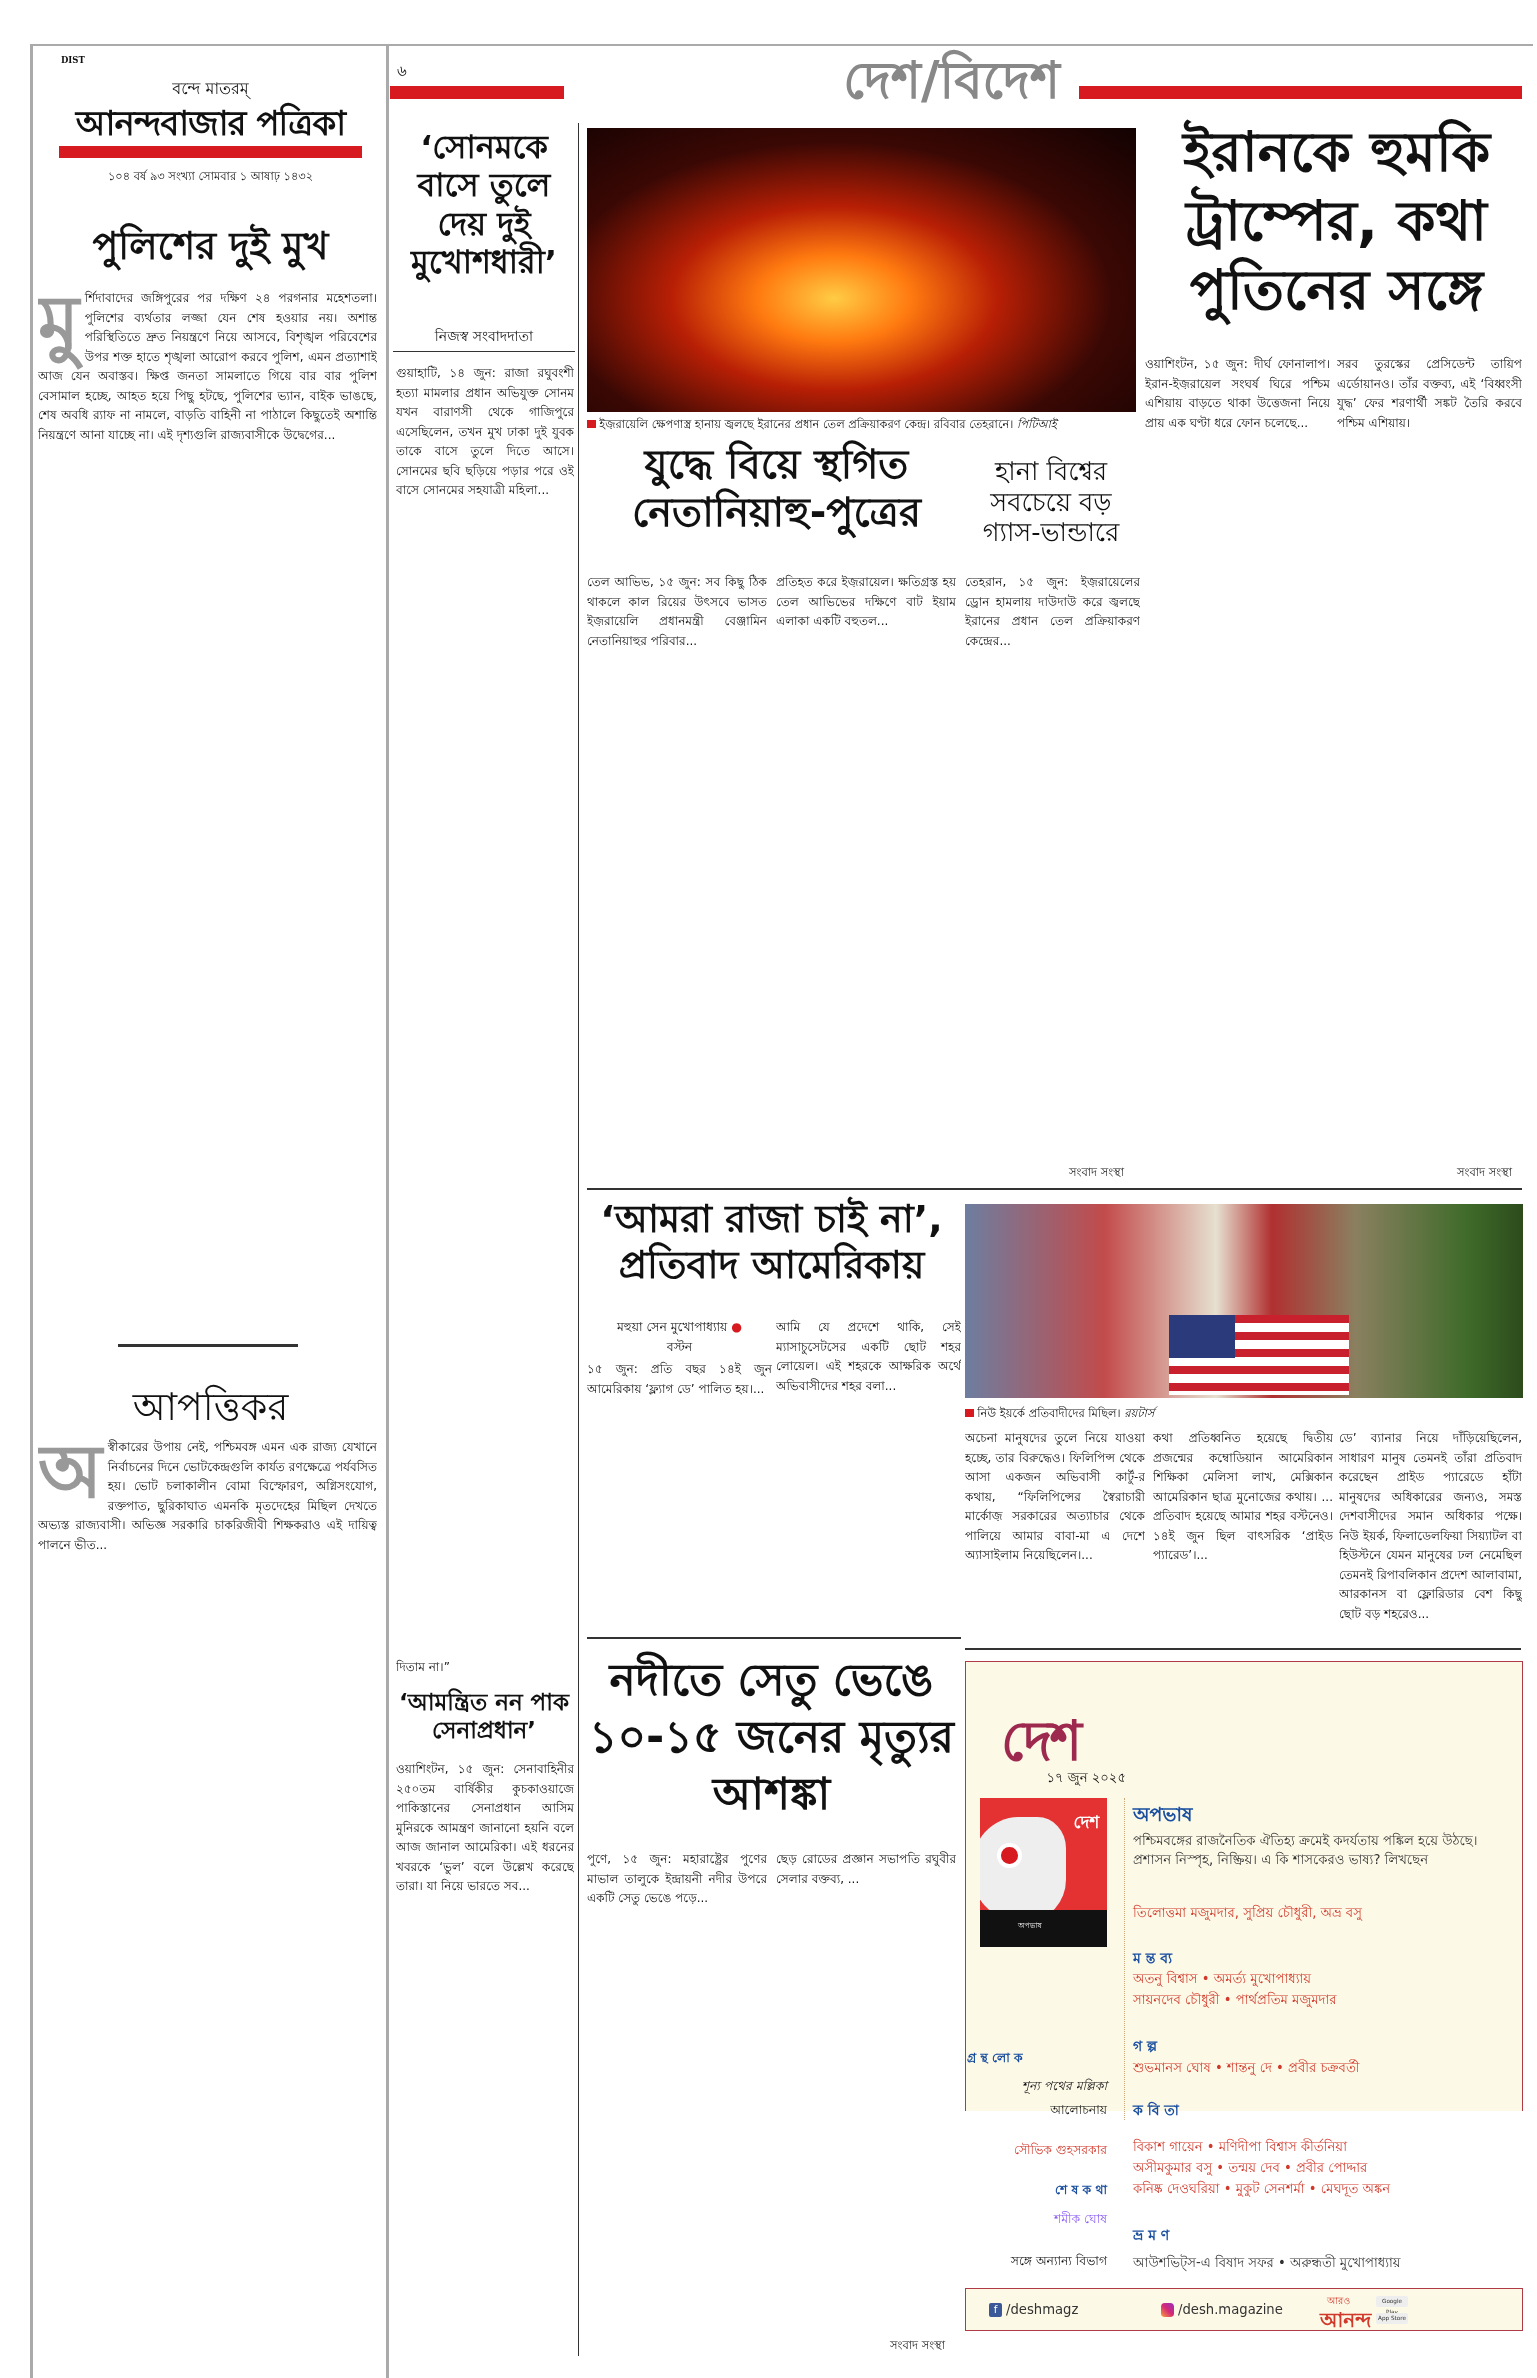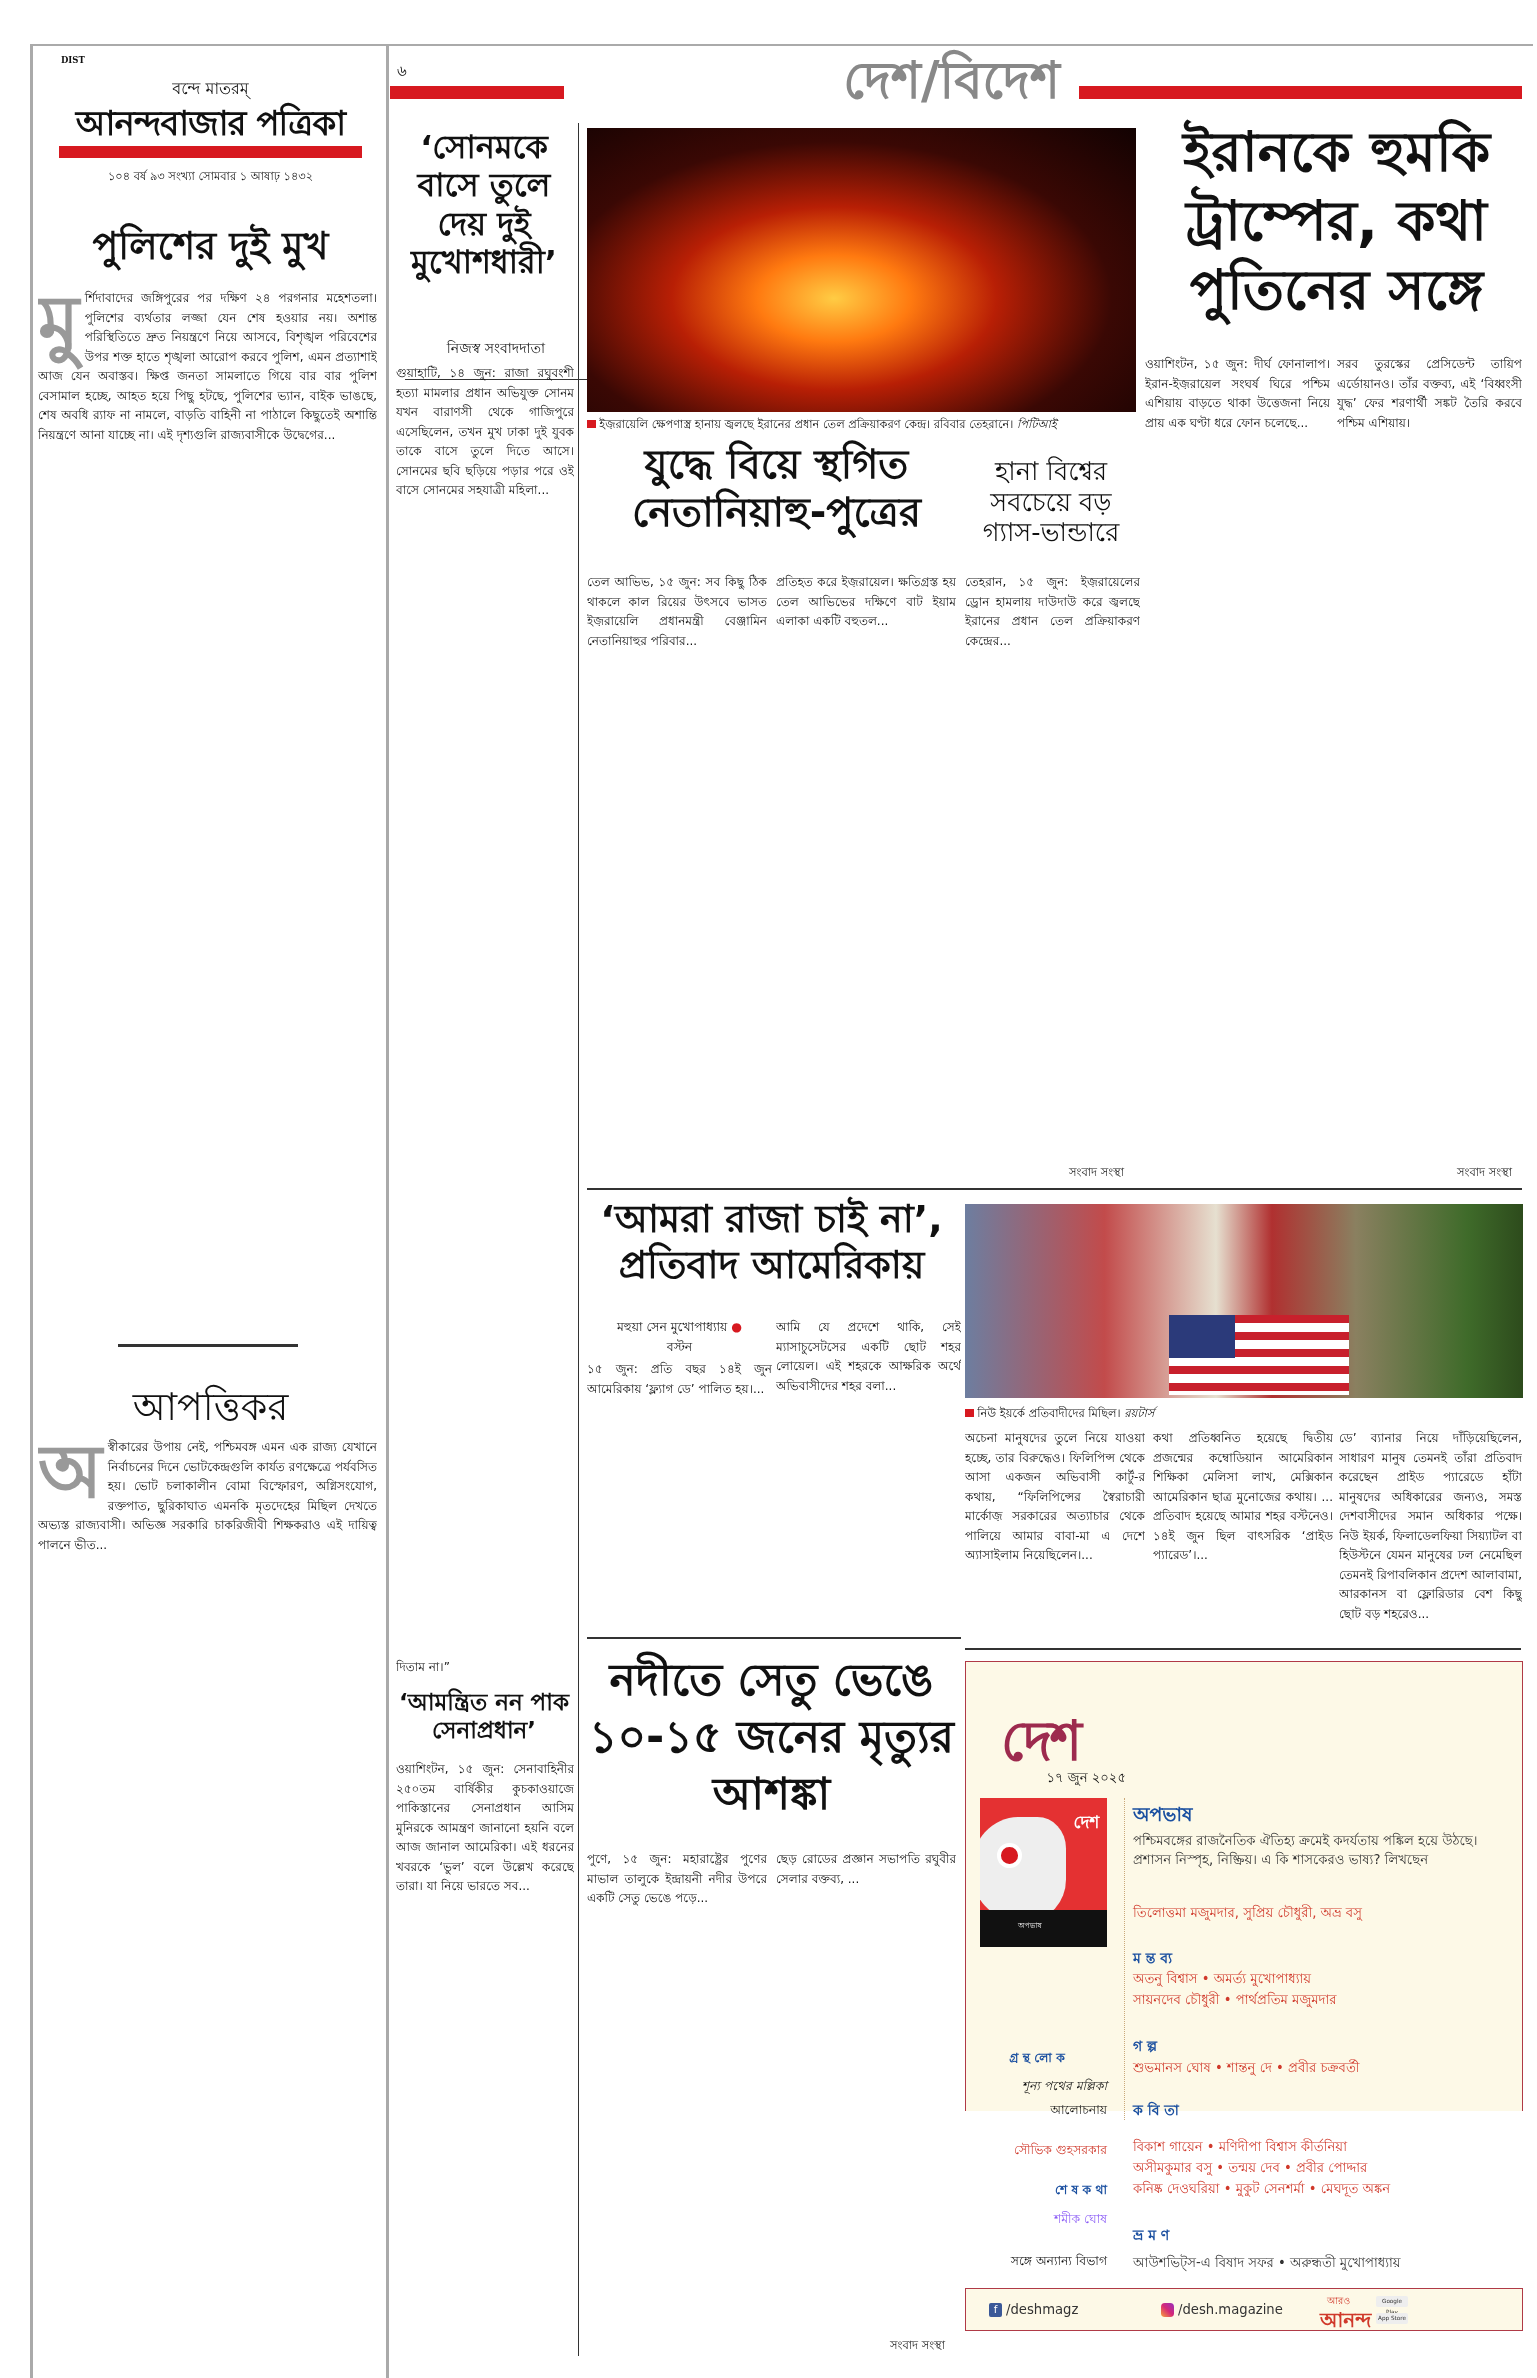--- a/index.html
+++ b/index.html
@@ -77,21 +77,21 @@
 <div class="col-sep" style="left:386px;top:44px;height:2335px;width:2.8px;background:#aaa"></div>
 
 <div class="page-num">৬</div>
 <div class="section-bar">
     <div class="l"></div>
     <div class="r"></div>
   </div>
 <div class="section-title">দেশ/বিদেশ</div>
 
 <div class="headline" style="left:393px;top:128px;width:182px;font-size:32px">‘সোনমকে বাসে তুলে দেয় দুই মুখোশধারী’</div>
-<div style="position:absolute;left:393px;top:325px;width:182px;text-align:center;font-size:14px;border-bottom:1.9px solid #333;padding-bottom:18px;margin:12px">নিজস্ব সংবাদদাতা</div>
+<div style="position:absolute;left:393px;top:325px;width:182px;text-align:center;font-size:14px;border-bottom:1.9px solid #333;padding-bottom:2px;margin:0">নিজস্ব সংবাদদাতা</div>
 <div class="body-text" style="position:absolute;left:396px;top:364px;width:178px;height:1292px">গুয়াহাটি, ১৪ জুন: রাজা রঘুবংশী হত্যা মামলার প্রধান অভিযুক্ত সোনম যখন বারাণসী থেকে গাজিপুরে এসেছিলেন, তখন মুখ ঢাকা দুই যুবক তাকে বাসে তুলে দিতে আসে। সোনমের ছবি ছড়িয়ে পড়ার পরে ওই বাসে সোনমের সহযাত্রী মহিলা...</div>
 <div class="body-text" style="position:absolute;left:396px;top:1658px;width:178px">দিতাম না।”</div>
 <div class="headline" style="left:393px;top:1689px;width:182px;font-size:23px">‘আমন্ত্রিত নন পাক সেনাপ্রধান’</div>
 <div class="body-text" style="position:absolute;left:396px;top:1760px;width:178px;height:587px">ওয়াশিংটন, ১৫ জুন: সেনাবাহিনীর ২৫০তম বার্ষিকীর কুচকাওয়াজে পাকিস্তানের সেনাপ্রধান আসিম মুনিরকে আমন্ত্রণ জানানো হয়নি বলে আজ জানাল আমেরিকা। এই ধরনের খবরকে ‘ভুল’ বলে উল্লেখ করেছে তারা। যা নিয়ে ভারতে সব...</div>
 <div class="col-sep" style="left:578px;top:123px;height:2233px"></div>
 
 <div class="photo-fire"></div>
 <div class="caption" style="left:587px;top:416px;width:558px"><span class="sq"></span><span>ইজ়রায়েলি ক্ষেপণাস্ত্র হানায় জ্বলছে ইরানের প্রধান তেল প্রক্রিয়াকরণ কেন্দ্র। রবিবার তেহরানে।</span> <i>পিটিআই</i></div>
 
 <div class="headline" style="left:587px;top:440px;width:379px;font-size:40px">যুদ্ধে বিয়ে স্থগিত নেতানিয়াহু-পুত্রের</div>
@@ -156,21 +156,21 @@
 <div class="desh-red" style="top:2057px">শুভমানস ঘোষ • শান্তনু দে • প্রবীর চক্রবর্তী</div>
 
 <div class="desh-sec" style="top:2099px">ক বি তা</div>
 <div class="desh-red" style="top:2136px">বিকাশ গায়েন • মণিদীপা বিশ্বাস কীর্তনিয়া</div>
 <div class="desh-red" style="top:2157px">অসীমকুমার বসু • তন্ময় দেব • প্রবীর পোদ্দার</div>
 <div class="desh-red" style="top:2178px">কনিষ্ক দেওঘরিয়া • মুকুট সেনশর্মা • মেঘদূত অঙ্কন</div>
 
 <div class="desh-sec" style="top:2224px">ভ্র ম ণ</div>
 <div class="desh-red" style="top:2252px;color:#333">আউশভিট্‌স-এ বিষাদ সফর • অরুন্ধতী মুখোপাধ্যায়</div>
 
-<div class="desh-left desh-sec" style="top:2049px;left:967px;width:140px;text-align:center">গ্র ন্থ লো ক</div>
+<div class="desh-left desh-sec" style="top:2049px;left:967px;width:140px;text-align:left">গ্র ন্থ লো ক</div>
 <div class="desh-left" style="top:2077px;font-style:italic">শূন্য পথের মল্লিকা</div>
 <div class="desh-left" style="top:2101px">আলোচনায়</div>
 <div class="desh-left" style="top:2141px;color:#d0392b">সৌভিক গুহসরকার</div>
 <div class="desh-left desh-sec" style="top:2181px;left:967px;width:140px;text-align:right">শে ষ ক থা</div>
 <div class="desh-left" style="top:2210px;color:#8b5cf6">শমীক ঘোষ</div>
 <div class="desh-left" style="top:2252px">সঙ্গে অন্যান্য বিভাগ</div>
 
 <div class="desh-foot" style="top:2288px"></div>
 <div class="foot-item" style="left:989px;top:2302px"><span class="fb">f</span><span>/deshmagz</span></div>
 <div class="foot-item" style="left:1161px;top:2302px"><span class="ig"></span><span>/desh.magazine</span></div>

